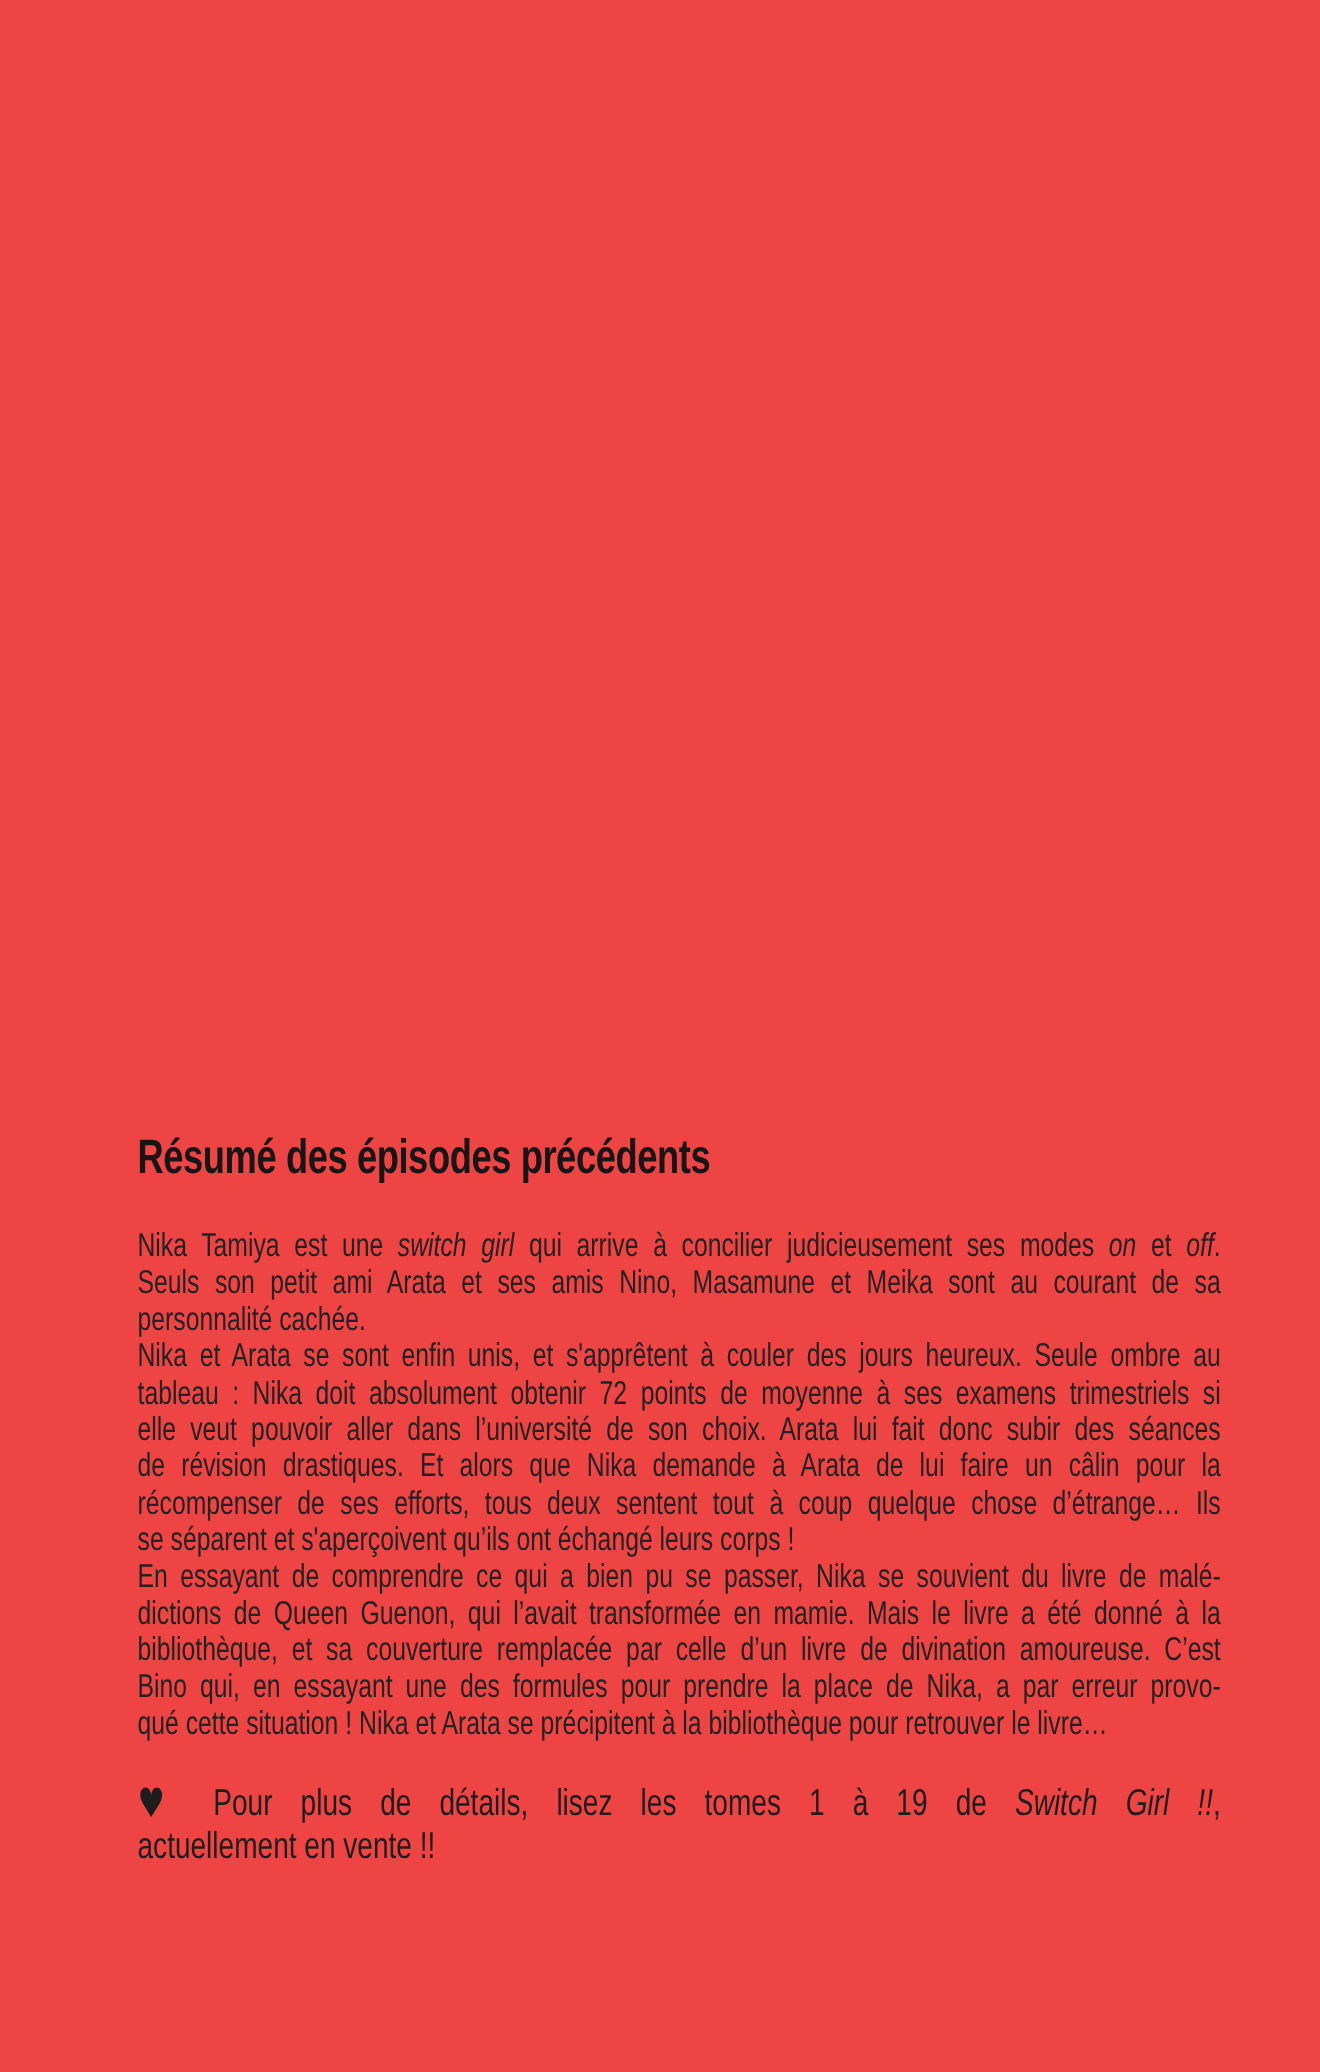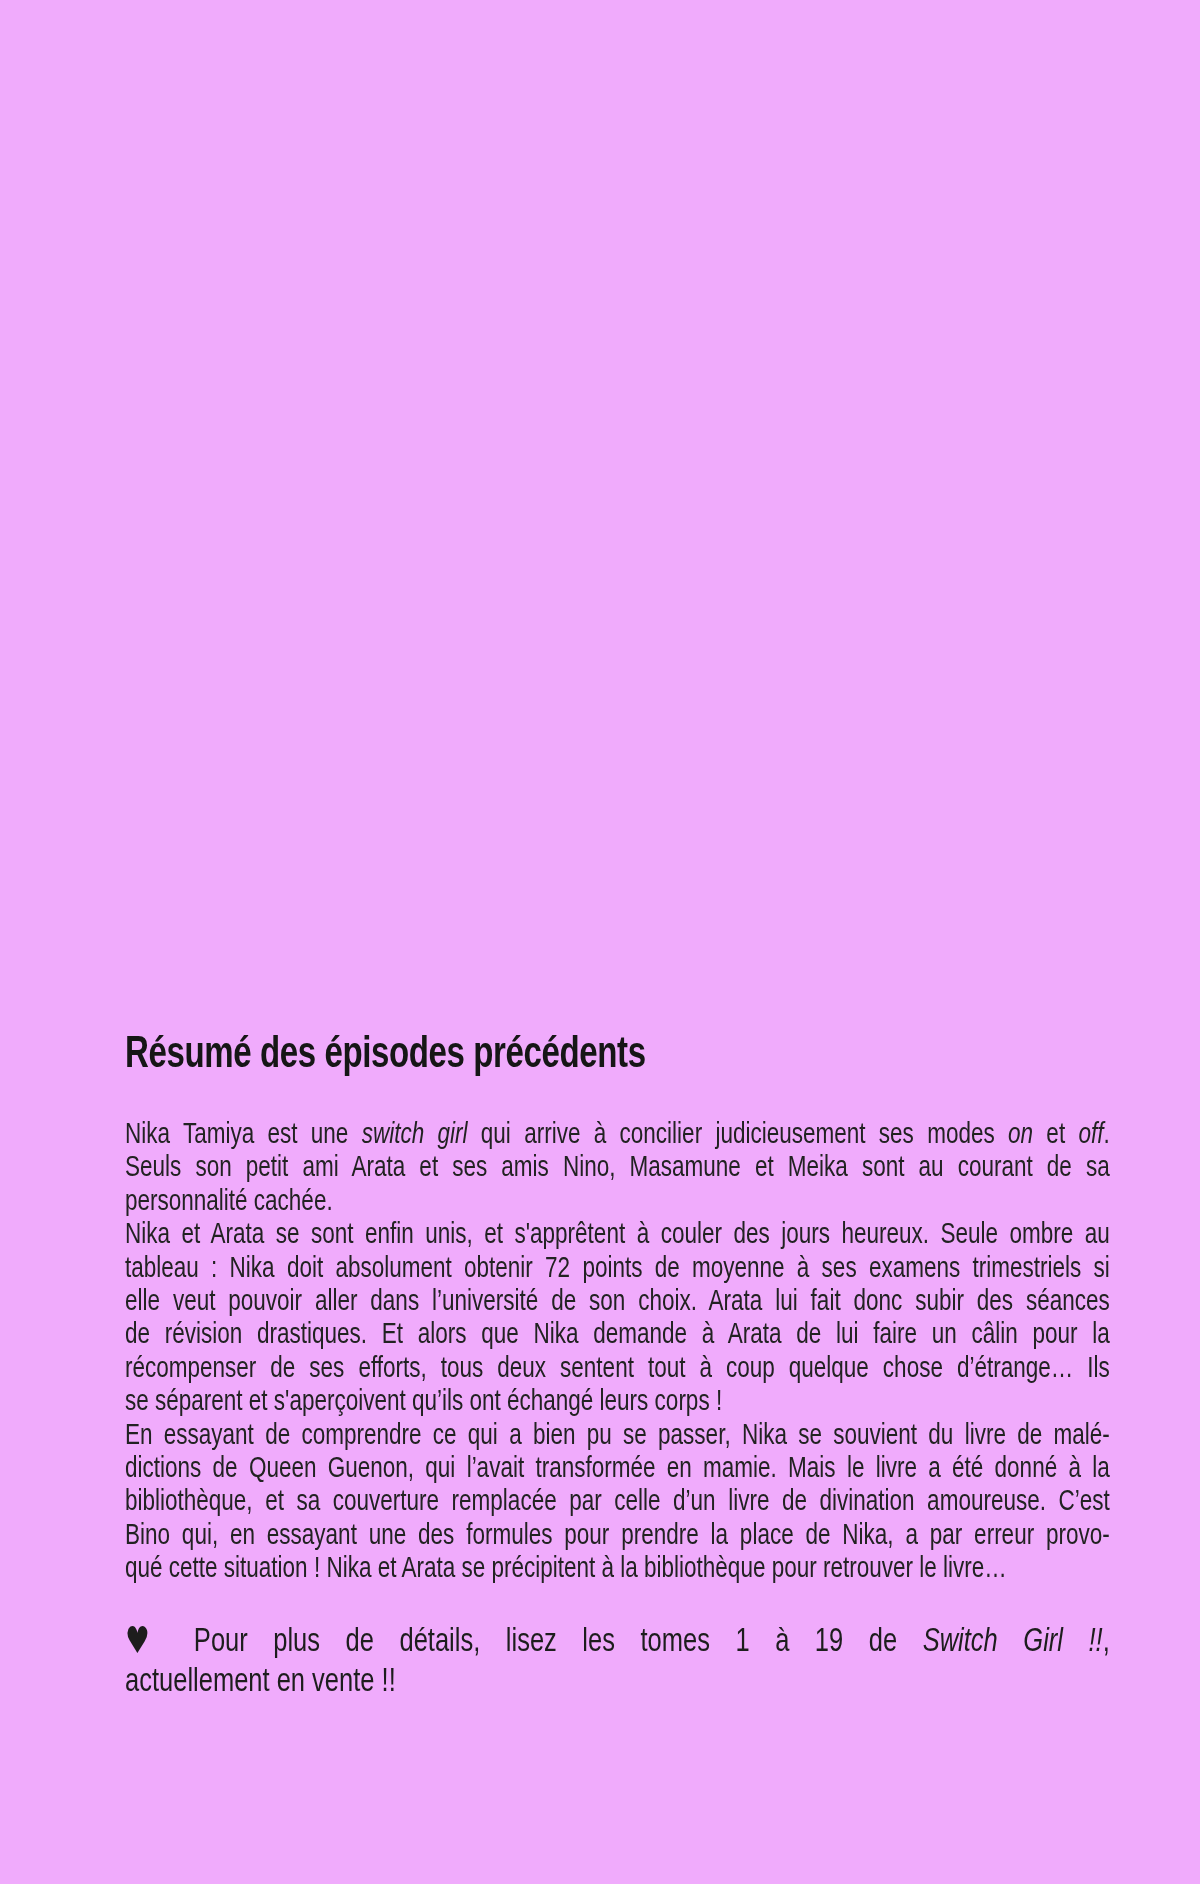--- a/index.html
+++ b/index.html
@@ -10,21 +10,21 @@
     position: relative;
     width: 1200px;
     height: 1884px;
     background: #fdfdfd;
     overflow: hidden;
     font-family: "Liberation Sans", sans-serif;
   }
   .page {
     position: absolute;
     inset: 0;
-    background: #f0abfc;
+    background: #ef4444;
     text-decoration: underline;
   }
   .content {
     position: absolute;
     left: 125px;
     top: 1028px;
     width: 985px;
   }
   
   .squeeze {

